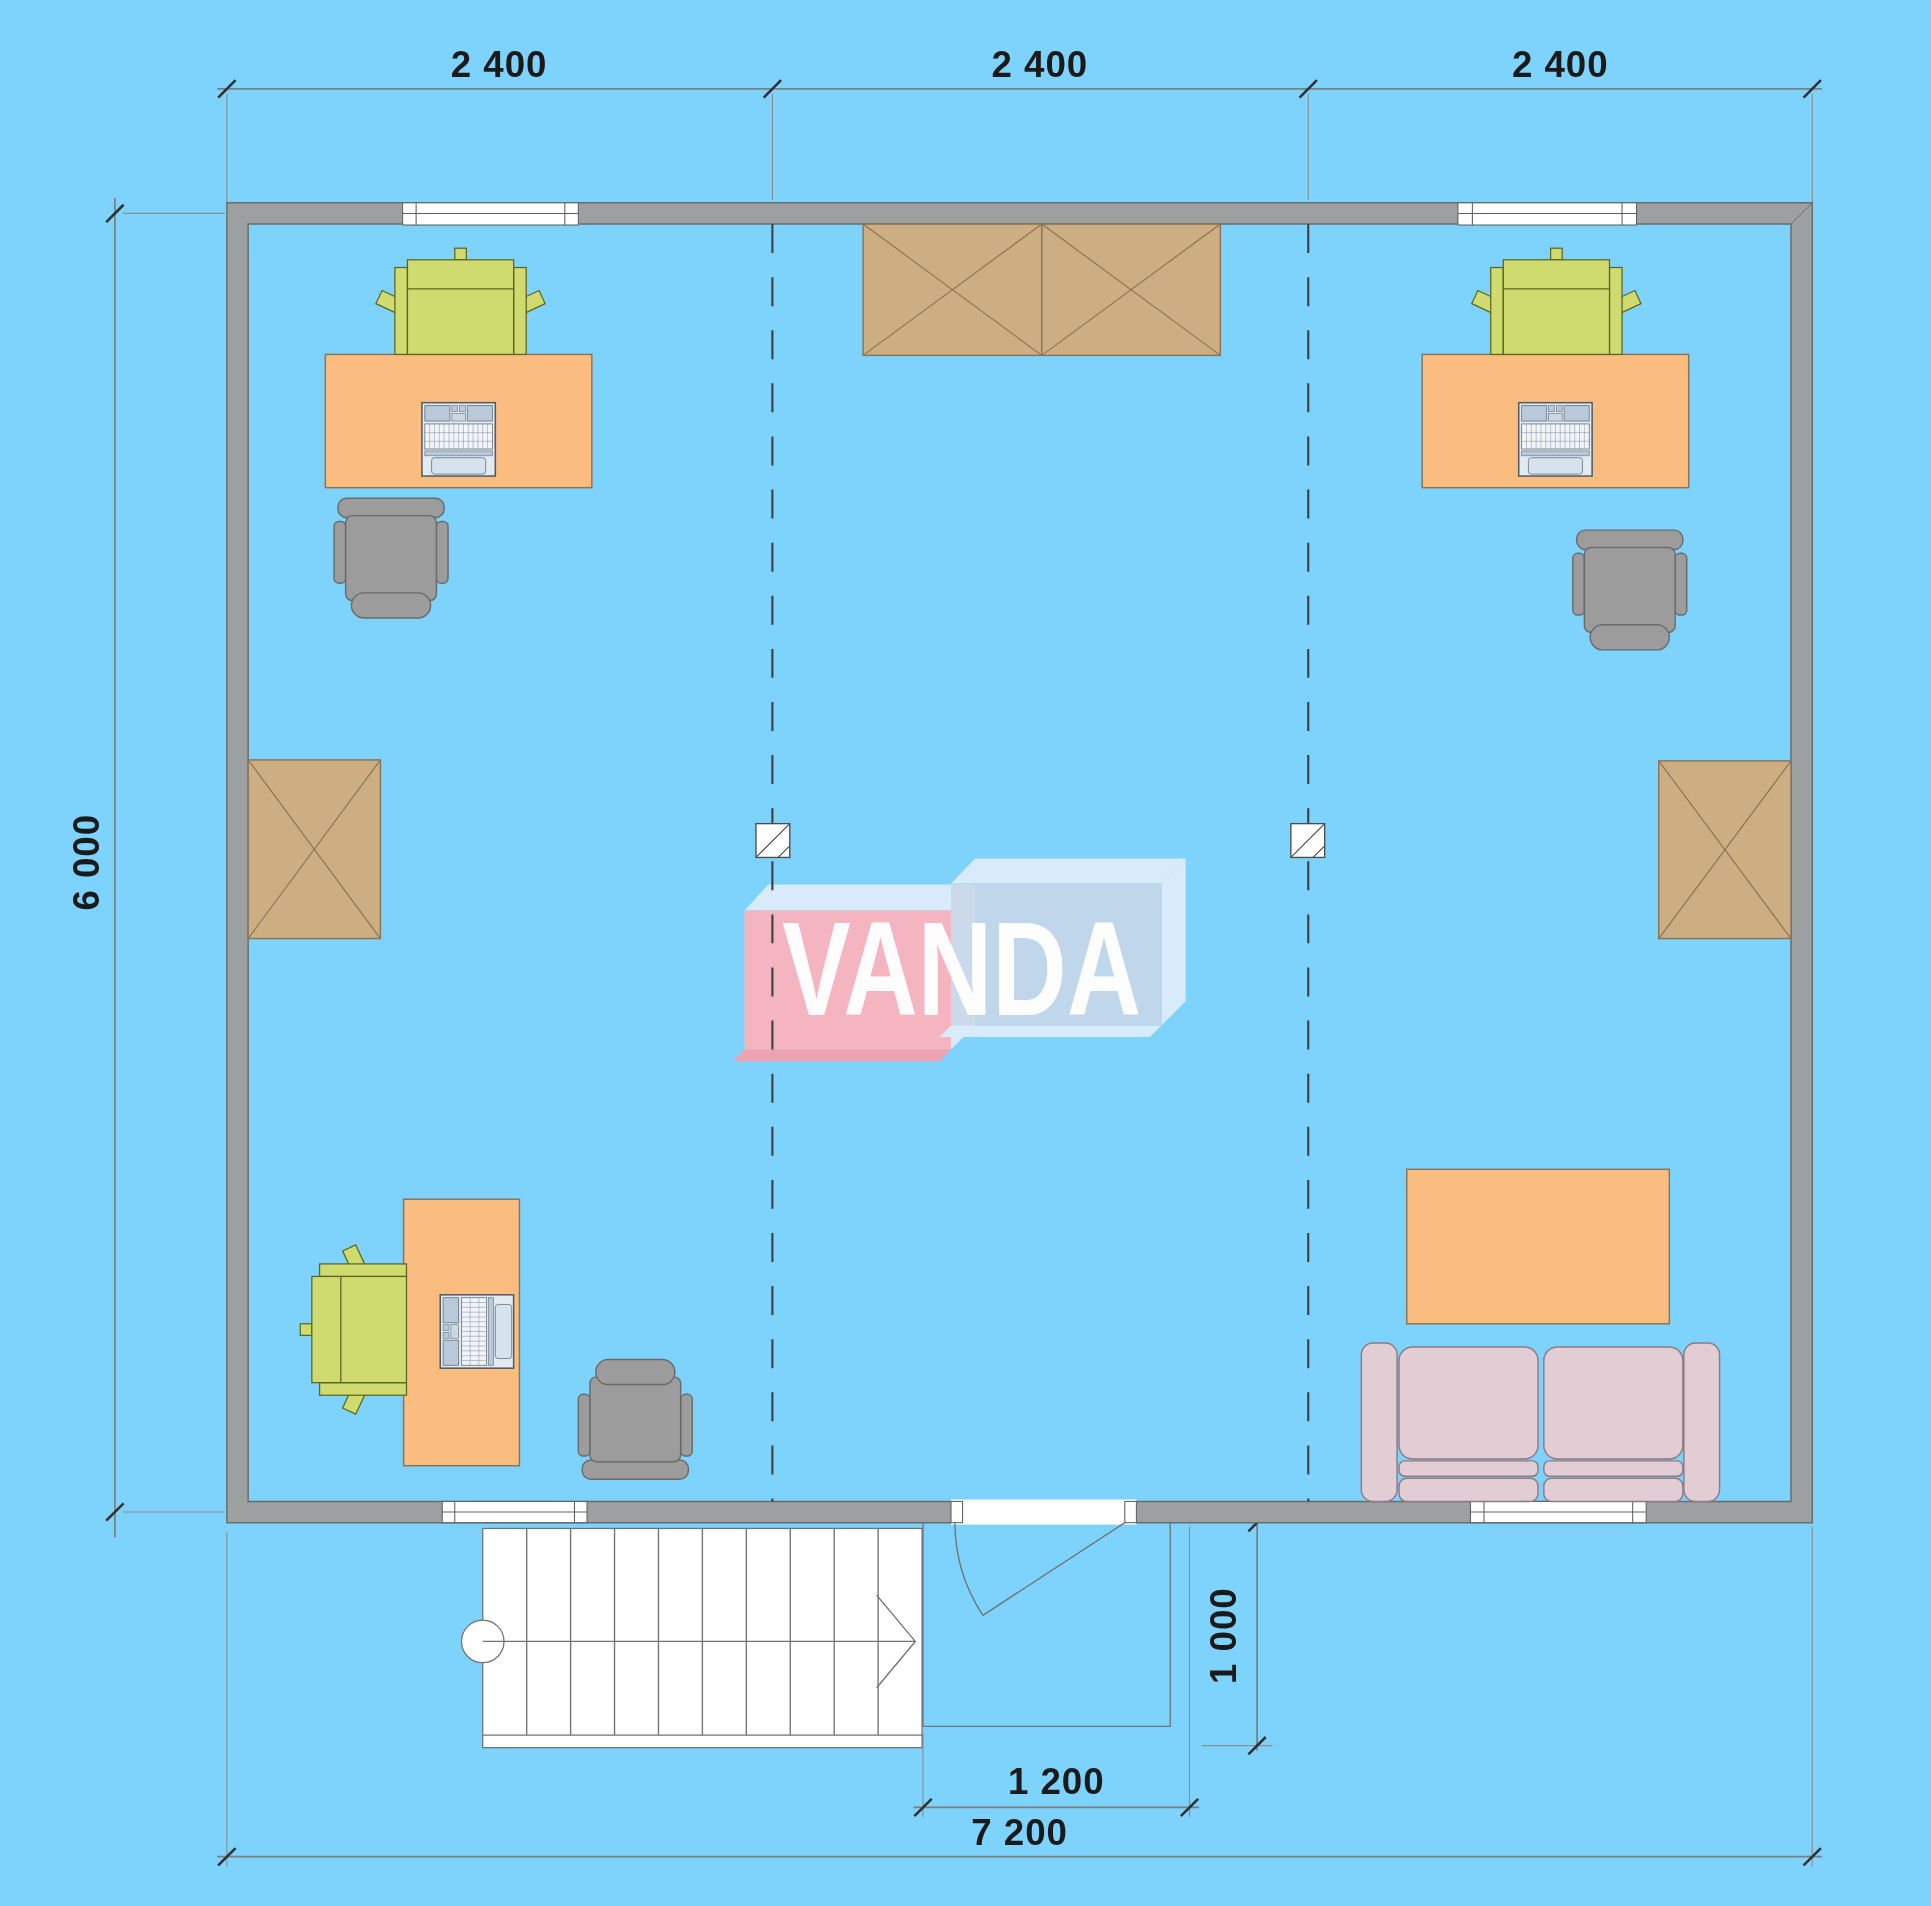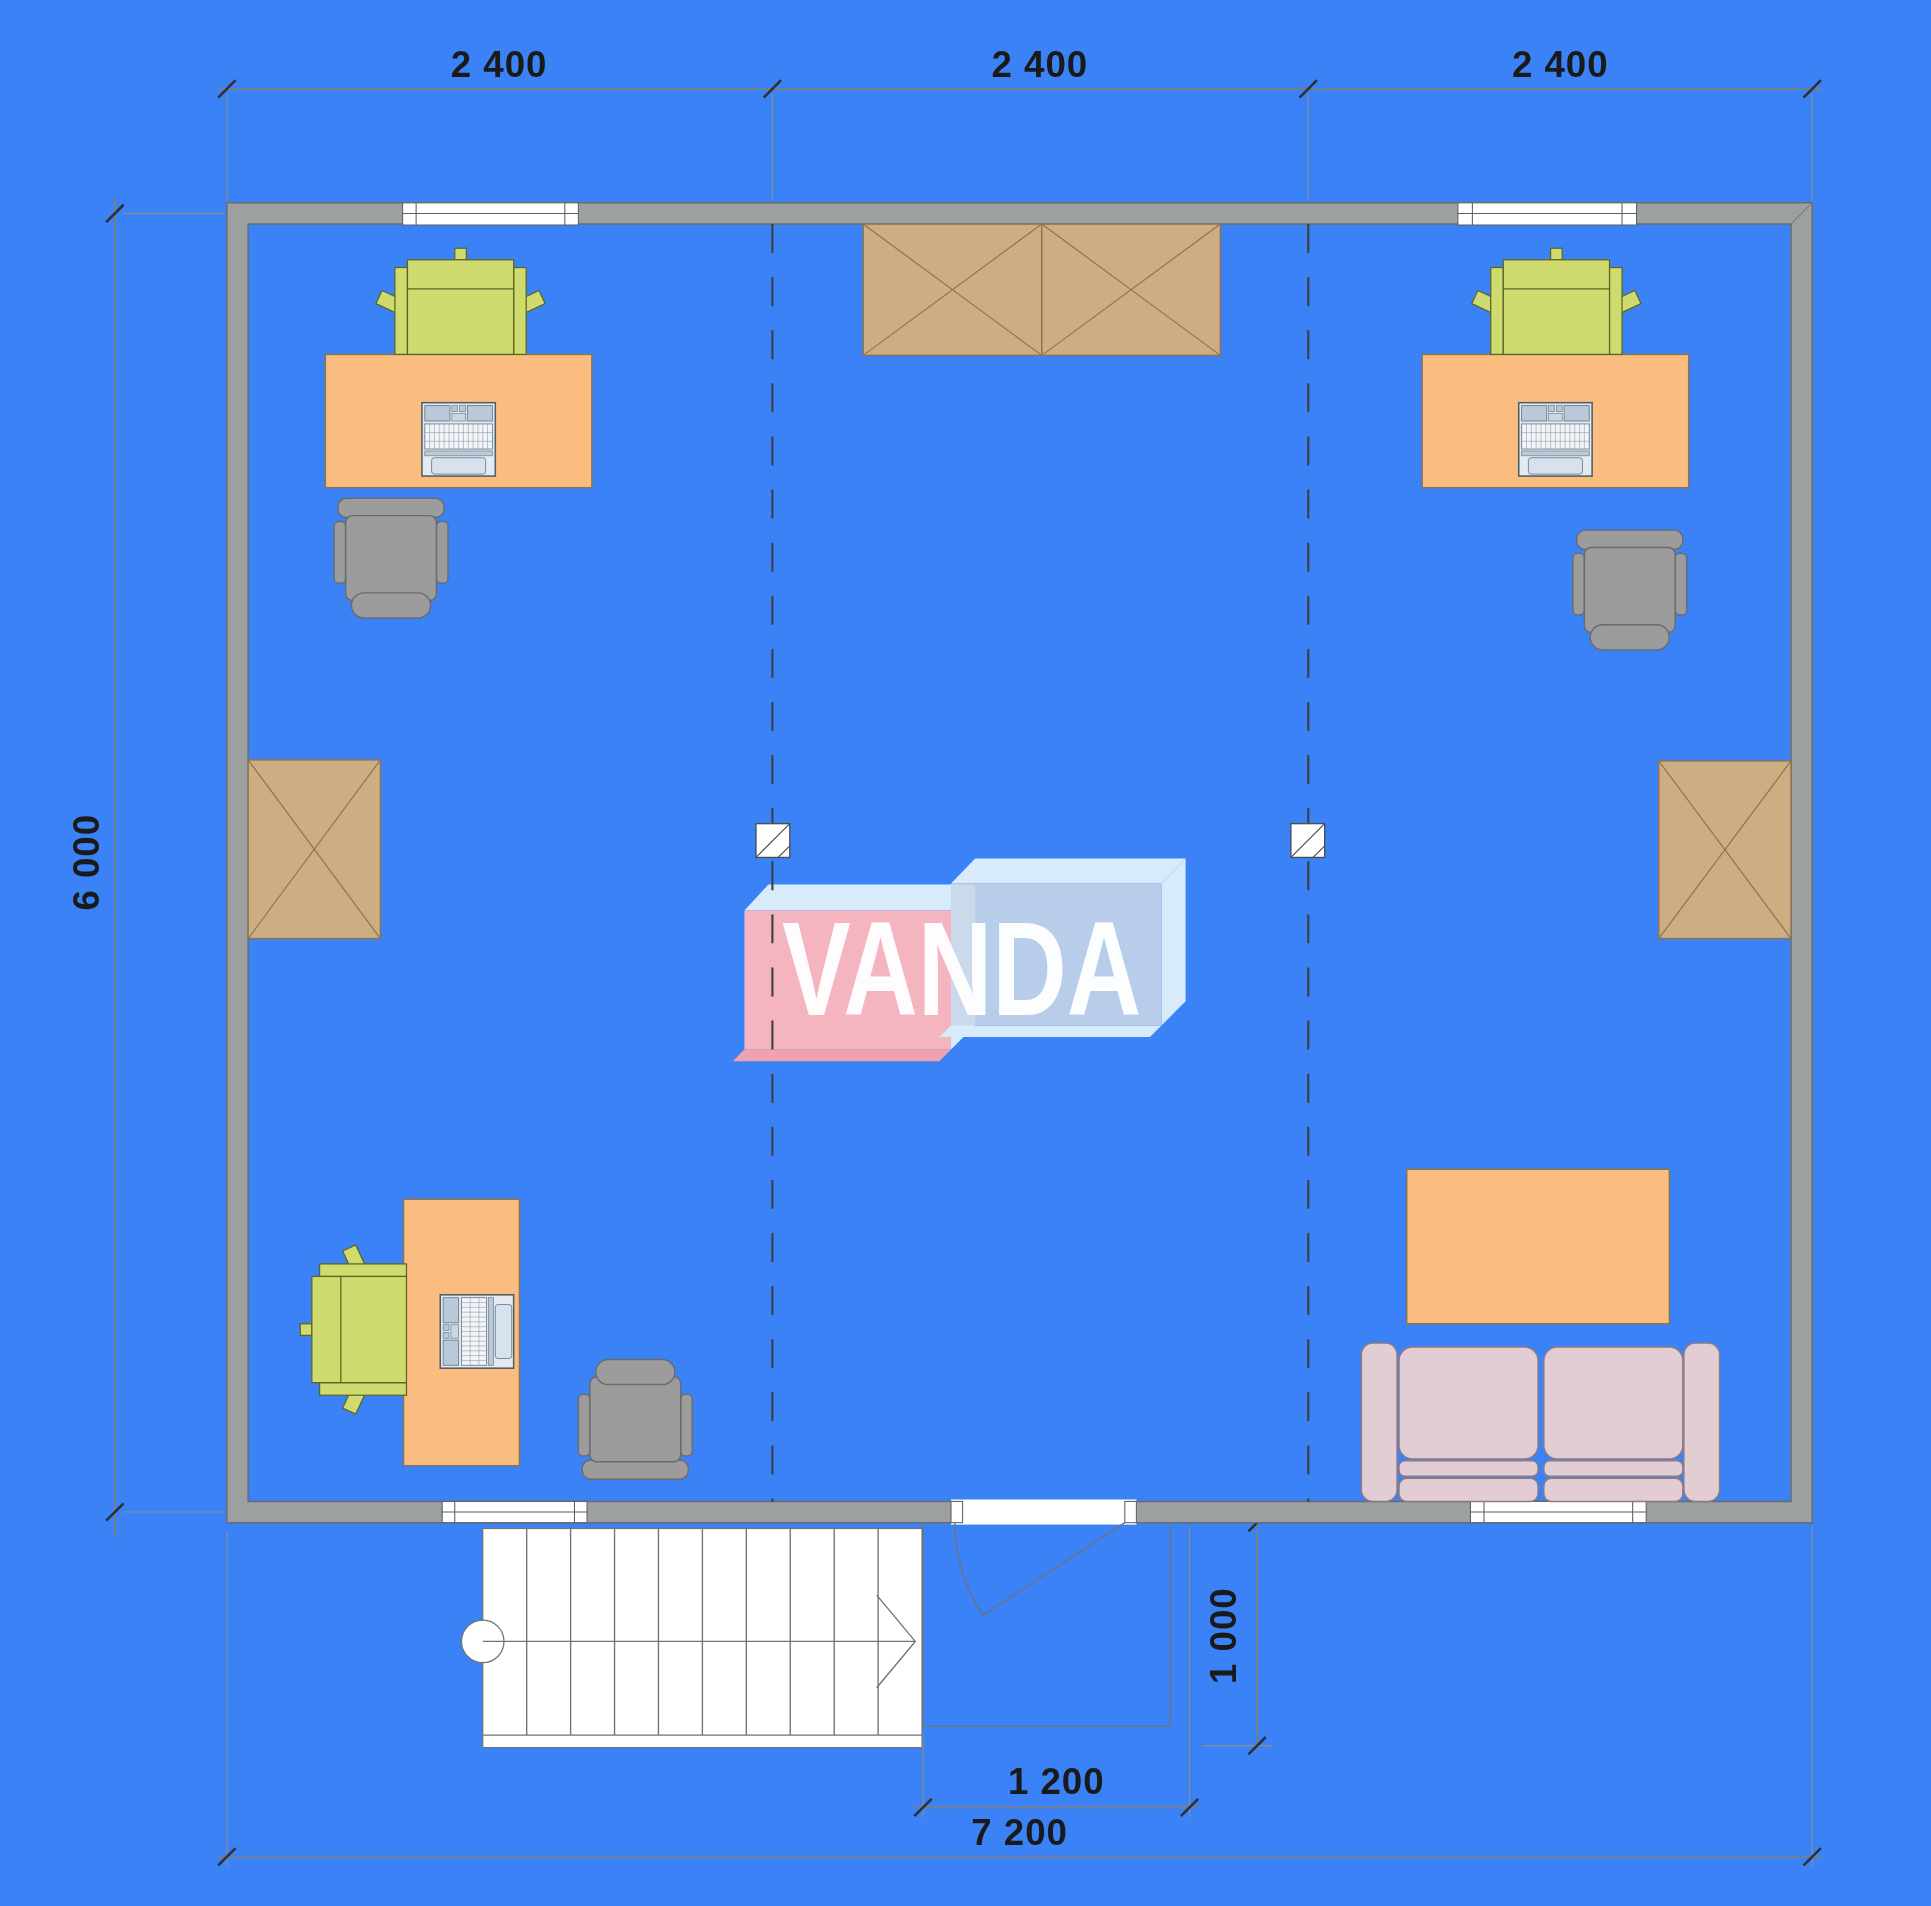--- a/index.html
+++ b/index.html
@@ -1,16 +1,16 @@
 <!DOCTYPE html>
 <html><head>
 <meta charset="utf-8">
 <style>
   html,body{margin:0;padding:0;background:#ffffff;}
-  .sheet{width:1931px;height:1907px;background:#3b82f6;position:relative;overflow:hidden;}
+  .sheet{width:1931px;height:1907px;background:#7dd3fc;position:relative;overflow:hidden;}
   svg{display:block;}
   text{font-family:"Liberation Sans","DejaVu Sans",sans-serif;font-weight:700;}
   .dim-text{fill:#1a1a1a;font-size:38px;letter-spacing:1px;}
   .dimline{stroke:#7b7f80;stroke-width:1.8;fill:none;}
   .extline{stroke:#8a8e8f;stroke-width:1.2;fill:none;}
   .tick{stroke:#2f2f2f;stroke-width:2.6;}
   .thin{stroke:#6f7374;stroke-width:1.4;fill:none;}
   .winline{stroke:#5d6162;stroke-width:1.1;fill:none;}
   .dashline{stroke:#3f3f3f;stroke-width:2.2;stroke-dasharray:30 25;fill:none;}
   .hatch{stroke:#8B7355;stroke-width:1.2;fill:none;}

